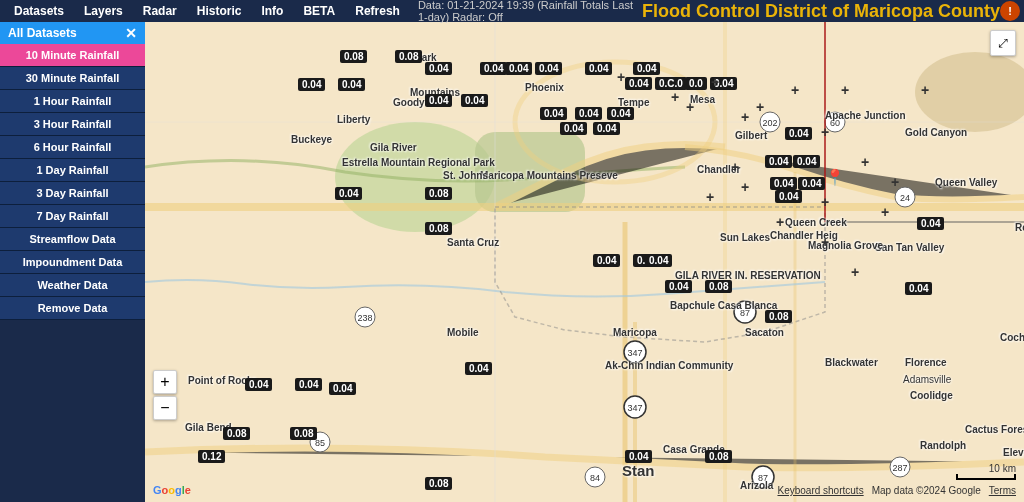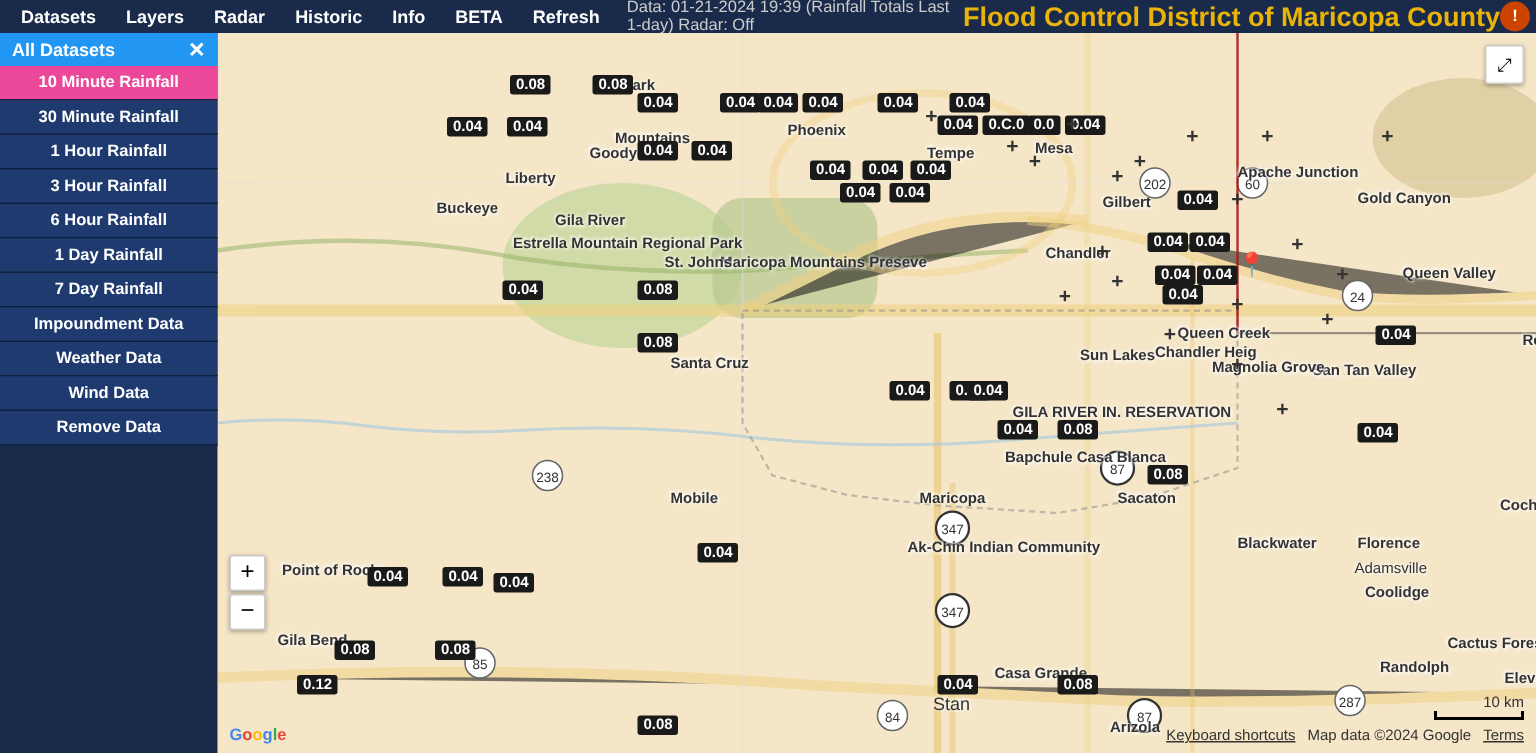--- a/index.html
+++ b/index.html
@@ -270,24 +270,25 @@
     <div id="sidebar-header">
       <span>All Datasets</span>
       <span id="sidebar-close">✕</span>
     </div>
     <button class="sidebar-btn active">10 Minute Rainfall</button>
     <button class="sidebar-btn">30 Minute Rainfall</button>
     <button class="sidebar-btn">1 Hour Rainfall</button>
     <button class="sidebar-btn">3 Hour Rainfall</button>
     <button class="sidebar-btn">6 Hour Rainfall</button>
     <button class="sidebar-btn">1 Day Rainfall</button>
+    <button class="sidebar-btn">3 Day Rainfall</button>
     <button class="sidebar-btn">7 Day Rainfall</button>
+    <button class="sidebar-btn">Streamflow Data</button>
     <button class="sidebar-btn">Impoundment Data</button>
     <button class="sidebar-btn">Weather Data</button>
-    <button class="sidebar-btn">Wind Data</button>
     <button class="sidebar-btn">Remove Data</button>
   </div>
 
   <div id="map-container">
 
     <svg id="map-bg" viewBox="0 0 879 480" xmlns="http://www.w3.org/2000/svg">
 
       <rect width="879" height="480" fill="#f5e6c8"></rect>
 
       <ellipse cx="270" cy="155" rx="80" ry="55" fill="#c8d8a0" opacity="0.8"></ellipse>
@@ -380,21 +381,21 @@
         <div style="position: absolute; top: 338px; left: 460px; font-size: 10px; color: rgb(51, 51, 51); white-space: nowrap; font-weight: bold; text-shadow: rgba(255, 255, 255, 0.9) 1px 1px 2px, rgba(255, 255, 255, 0.9) -1px -1px 2px; pointer-events: none;">Ak-Chin Indian
 Community</div>
         <div style="position: absolute; top: 248px; left: 530px; font-size: 10px; color: rgb(51, 51, 51); white-space: nowrap; font-weight: bold; text-shadow: rgba(255, 255, 255, 0.9) 1px 1px 2px, rgba(255, 255, 255, 0.9) -1px -1px 2px; pointer-events: none;">GILA RIVER
 IN.
 RESERVATION</div>
         <div style="position: absolute; top: 278px; left: 525px; font-size: 10px; color: rgb(51, 51, 51); white-space: nowrap; font-weight: bold; text-shadow: rgba(255, 255, 255, 0.9) 1px 1px 2px, rgba(255, 255, 255, 0.9) -1px -1px 2px; pointer-events: none;">Bapchule
 Casa Blanca</div>
         <div style="position: absolute; top: 305px; left: 302px; font-size: 10px; color: rgb(51, 51, 51); white-space: nowrap; font-weight: bold; text-shadow: rgba(255, 255, 255, 0.9) 1px 1px 2px, rgba(255, 255, 255, 0.9) -1px -1px 2px; pointer-events: none;">Mobile</div>
         <div style="position: absolute; top: 215px; left: 302px; font-size: 10px; color: rgb(51, 51, 51); white-space: nowrap; font-weight: bold; text-shadow: rgba(255, 255, 255, 0.9) 1px 1px 2px, rgba(255, 255, 255, 0.9) -1px -1px 2px; pointer-events: none;">Santa Cruz</div>
         <div style="position: absolute; top: 458px; left: 595px; font-size: 10px; color: rgb(51, 51, 51); white-space: nowrap; font-weight: bold; text-shadow: rgba(255, 255, 255, 0.9) 1px 1px 2px, rgba(255, 255, 255, 0.9) -1px -1px 2px; pointer-events: none;">Arizola</div>
-        <div style="position: absolute; top: 440px; left: 477px; font-size: 12px; color: rgb(51, 51, 51); white-space: nowrap; font-weight: normal; text-shadow: rgba(255, 255, 255, 0.9) 1px 1px 2px, rgba(255, 255, 255, 0.9) -1px -1px 2px; pointer-events: none;">Stan</div>
+        <div style="position: absolute; top: 440px; left: 477px; font-size: 15px; color: rgb(51, 51, 51); white-space: nowrap; font-weight: bold; text-shadow: rgba(255, 255, 255, 0.9) 1px 1px 2px, rgba(255, 255, 255, 0.9) -1px -1px 2px; pointer-events: none;">Stan</div>
         <div style="position: absolute; top: 65px; left: 265px; font-size: 10px; color: rgb(51, 51, 51); white-space: nowrap; font-weight: bold; text-shadow: rgba(255, 255, 255, 0.9) 1px 1px 2px, rgba(255, 255, 255, 0.9) -1px -1px 2px; pointer-events: none;">Mountains</div>
         <div style="position: absolute; top: 105px; left: 760px; font-size: 10px; color: rgb(51, 51, 51); white-space: nowrap; font-weight: bold; text-shadow: rgba(255, 255, 255, 0.9) 1px 1px 2px, rgba(255, 255, 255, 0.9) -1px -1px 2px; pointer-events: none;">Gold Canyon</div>
         <div style="position: absolute; top: 155px; left: 790px; font-size: 10px; color: rgb(51, 51, 51); white-space: nowrap; font-weight: bold; text-shadow: rgba(255, 255, 255, 0.9) 1px 1px 2px, rgba(255, 255, 255, 0.9) -1px -1px 2px; pointer-events: none;">Queen Valley</div>
         <div style="position: absolute; top: 220px; left: 730px; font-size: 10px; color: rgb(51, 51, 51); white-space: nowrap; font-weight: bold; text-shadow: rgba(255, 255, 255, 0.9) 1px 1px 2px, rgba(255, 255, 255, 0.9) -1px -1px 2px; pointer-events: none;">San Tan
 Valley</div>
         <div style="position: absolute; top: 400px; left: 40px; font-size: 10px; color: rgb(51, 51, 51); white-space: nowrap; font-weight: bold; text-shadow: rgba(255, 255, 255, 0.9) 1px 1px 2px, rgba(255, 255, 255, 0.9) -1px -1px 2px; pointer-events: none;">Gila Bend</div>
         <div style="position: absolute; top: 353px; left: 43px; font-size: 10px; color: rgb(51, 51, 51); white-space: nowrap; font-weight: bold; text-shadow: rgba(255, 255, 255, 0.9) 1px 1px 2px, rgba(255, 255, 255, 0.9) -1px -1px 2px; pointer-events: none;">Point of Rocks</div>
         <div style="position: absolute; top: 200px; left: 870px; font-size: 10px; color: rgb(51, 51, 51); white-space: nowrap; font-weight: bold; text-shadow: rgba(255, 255, 255, 0.9) 1px 1px 2px, rgba(255, 255, 255, 0.9) -1px -1px 2px; pointer-events: none;">Reymert</div>
         <div style="position: absolute; top: 310px; left: 855px; font-size: 10px; color: rgb(51, 51, 51); white-space: nowrap; font-weight: bold; text-shadow: rgba(255, 255, 255, 0.9) 1px 1px 2px, rgba(255, 255, 255, 0.9) -1px -1px 2px; pointer-events: none;">Cochran</div>
         <div style="position: absolute; top: 425px; left: 858px; font-size: 10px; color: rgb(51, 51, 51); white-space: nowrap; font-weight: bold; text-shadow: rgba(255, 255, 255, 0.9) 1px 1px 2px, rgba(255, 255, 255, 0.9) -1px -1px 2px; pointer-events: none;">Eleven Mile

